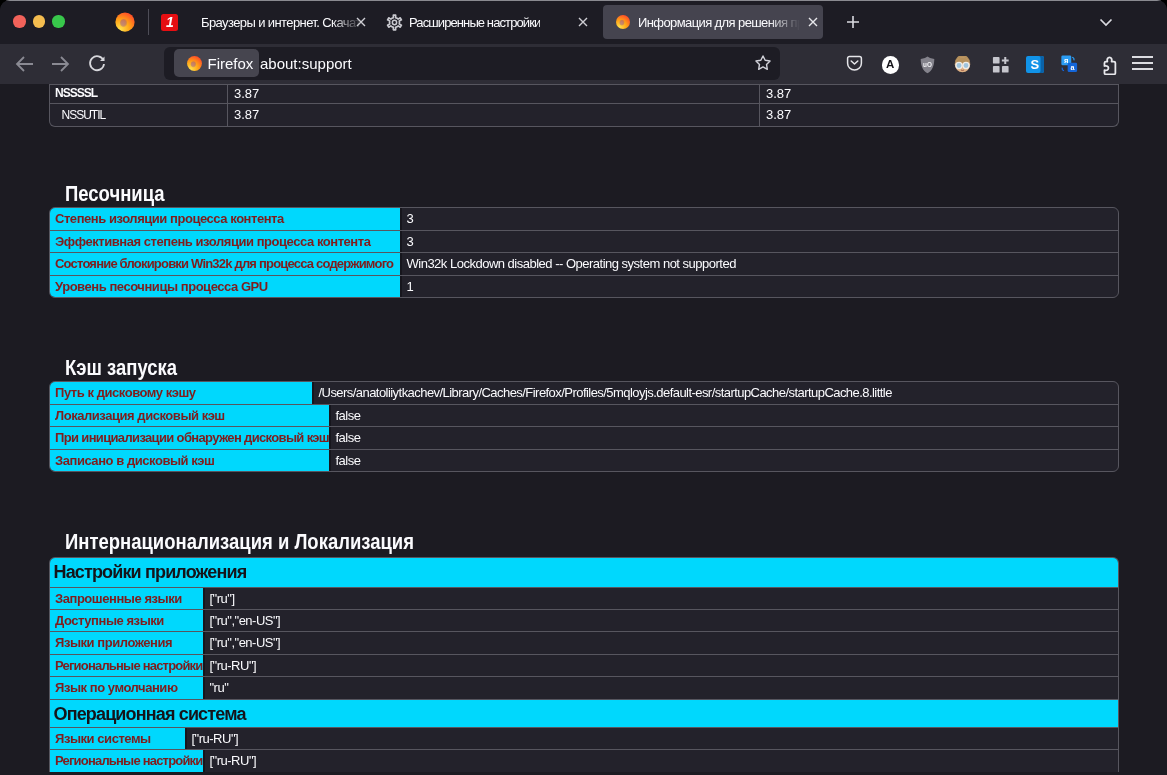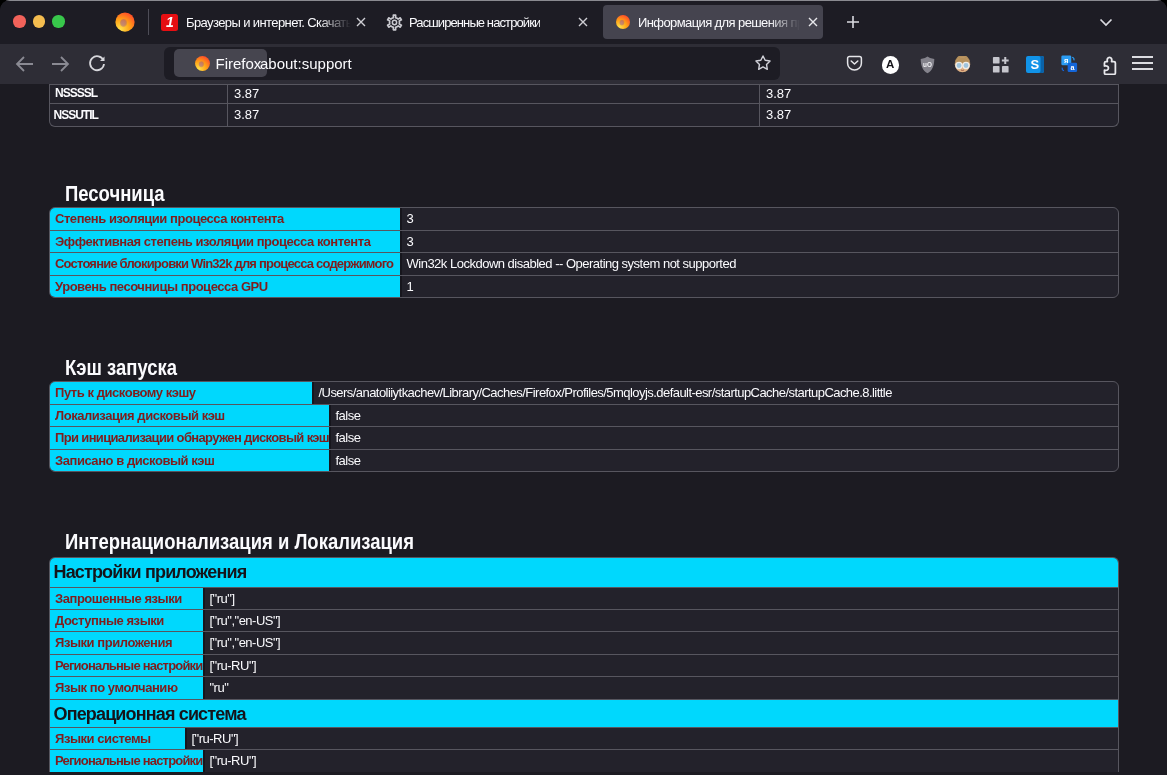--- a/index.html
+++ b/index.html
@@ -8,21 +8,21 @@
 .tabbar{position:absolute;top:0;left:0;right:0;height:44px;background:#1d1c24;z-index:30}
 .navbar{position:absolute;top:44px;left:0;right:0;height:39.5px;background:#2e2d36;z-index:30}
 .dot{position:absolute;width:12.4px;height:12.4px;border-radius:50%;top:15.3px}
 .sep{position:absolute;left:148px;top:9px;width:1px;height:26px;background:#4e4d57}
 .tab{position:absolute;top:0;height:44px;display:flex;align-items:center;color:#fbfbfe;font-size:13px;letter-spacing:-0.6px}
 .tabttl{white-space:nowrap;overflow:hidden}
 .atab{position:absolute;left:603px;top:5px;width:220px;height:34px;background:#45444f;border-radius:4px;display:flex;align-items:center;color:#fbfbfe;font-size:13px;letter-spacing:-0.6px}
 .fade{-webkit-mask-image:linear-gradient(90deg,#000 78%,transparent 97%);mask-image:linear-gradient(90deg,#000 78%,transparent 97%)}
 
 .urlbar{position:absolute;left:164px;top:2.5px;width:615.5px;height:33px;background:#1d1c24;border-radius:6px}
-.chiclet{position:absolute;left:9.5px;top:2.5px;height:28px;background:#46454f;border-radius:5px;display:flex;align-items:center;padding:0 6px 0 20px;color:#fbfbfe;font-size:15px}
+.chiclet{position:absolute;left:9.5px;top:2.5px;height:28px;background:#46454f;border-radius:5px;display:flex;align-items:center;padding:0 6px 0 12px;color:#fbfbfe;font-size:15px}
 .urltext{position:absolute;left:96px;top:0;line-height:33px;color:#fbfbfe;font-size:15px}
 
 .content{position:absolute;top:80px;left:0;right:0;bottom:0;background:#1c1b22;z-index:1}
 h1{position:absolute;margin:16px;color:#fbfbfe;font-size:22px;font-weight:700;left:48.5px;white-space:nowrap}
 h1 span{display:inline-block;transform:scaleX(0.84);transform-origin:0 50%}
 .tbl{position:absolute;left:48.5px;width:1070px;background:#23222b;border:1px solid #57565f;border-radius:6px;overflow:hidden}
 .r{position:relative;height:22.4px;border-top:1px solid #57565f;display:flex}
 .r:first-child{border-top:none}
 .th{background:#00d8fd;color:#7f1d1d;font-weight:700;font-size:13px;letter-spacing:-0.45px;line-height:22.4px;padding-left:5.5px;white-space:nowrap;border-right:2px solid #17161d;flex:none}
 .td{color:#fbfbfe;font-size:13px;letter-spacing:-0.5px;line-height:22.4px;padding-left:5px;white-space:nowrap;flex:1}
@@ -33,21 +33,21 @@
 <div class="content">
 
   <div id="t0" style="position:absolute;left:48.5px;top:0;width:1070px;height:46.6px;background:#23222b;border:1px solid #57565f;border-top:none;border-radius:0 0 6px 6px;overflow:hidden">
     <div style="position:absolute;left:0;right:0;top:3.9px;height:1px;background:#57565f"></div>
     <div style="position:absolute;left:0;right:0;top:23.2px;height:1px;background:#57565f"></div>
     <div style="position:absolute;left:177.5px;top:0;bottom:0;width:1px;background:#57565f"></div>
     <div style="position:absolute;left:709.5px;top:0;bottom:0;width:1px;background:#57565f"></div>
     <div style="position:absolute;left:5.5px;top:4.2px;height:19px;line-height:19px;color:#fbfbfe;font-weight:700;font-size:12px;letter-spacing:-1px">NSSSSL</div>
     <div style="position:absolute;left:184.5px;top:4.2px;height:19px;line-height:19px;color:#fbfbfe;font-size:13px">3.87</div>
     <div style="position:absolute;left:716.5px;top:4.2px;height:19px;line-height:19px;color:#fbfbfe;font-size:13px">3.87</div>
-    <div style="position:absolute;left:4px;top:24.2px;height:22px;line-height:22px;color:#fbfbfe;font-weight:700;font-size:12px;letter-spacing:-1px">NSSUTIL</div>
+    <div style="position:absolute;left:12px;top:24.2px;height:22px;line-height:22px;color:#fbfbfe;font-weight:400;font-size:12px;letter-spacing:-1px">NSSUTIL</div>
     <div style="position:absolute;left:184.5px;top:24.2px;height:22px;line-height:22px;color:#fbfbfe;font-size:13px">3.87</div>
     <div style="position:absolute;left:716.5px;top:24.2px;height:22px;line-height:22px;color:#fbfbfe;font-size:13px">3.87</div>
   </div>
   <h1 style="top:84.5px"><span>Песочница</span></h1>
   <div class="tbl" style="top:126.5px">
     <div class="r">
           <div class="th" style="width:352px">Степень изоляции процесса контента</div>
           <div class="td">3</div>
         </div>
     <div class="r">
@@ -136,21 +136,21 @@
               <stop offset="100%" stop-color="#722291" stop-opacity="0"></stop>
             </radialGradient>
 </defs>
 <circle cx="12" cy="12" r="10.5" fill="url(#fg122)"></circle>
 <ellipse cx="10.5" cy="13.2" rx="3.9" ry="4.4" fill="url(#fg222)" opacity="0.45"></ellipse>
 </svg>
       </div>
   <div class="sep"></div>
   <div class="tab" style="left:161px;width:207px">
     <div style="width:17px;height:17px;background:#e60e12;border-radius:2.5px;color:#fff;font-weight:700;font-size:14px;text-align:center;line-height:17px;flex:none;font-style:italic">1</div>
-    <div class="tabttl fade" style="margin-left:8px;width:170px">Браузеры и интернет. Скачать</div>
+    <div class="tabttl fade" style="margin-left:23px;width:170px">Браузеры и интернет. Скачать</div>
   </div>
   <svg style="position:absolute;left:355px;top:16px" width="12" height="12" viewBox="0 0 12 12">
         <path d="M2 2 L10 10 M10 2 L2 10" stroke="#cfcfd4" stroke-width="1.4"></path>
       </svg>
   <div id="gear" style="position:absolute;left:385px;top:12.5px">
         <svg width="19" height="19" viewBox="0 0 24 24">
           <path d="M8.85 6.54 L 10.58 5.86 L 10.53 2.72 L 13.47 2.72 L 13.42 5.86 L 15.15 6.54 L 15.15 6.54 L 16.61 7.70 L 19.31 6.08 L 20.78 8.63 L 18.02 10.16 L 18.30 12.00 L 18.30 12.00 L 18.02 13.84 L 20.78 15.37 L 19.31 17.92 L 16.61 16.30 L 15.15 17.46 L 15.15 17.46 L 13.42 18.14 L 13.47 21.28 L 10.53 21.28 L 10.58 18.14 L 8.85 17.46 L 8.85 17.46 L 7.39 16.30 L 4.69 17.92 L 3.22 15.37 L 5.98 13.84 L 5.70 12.00 L 5.70 12.00 L 5.98 10.16 L 3.22 8.63 L 4.69 6.08 L 7.39 7.70 L 8.85 6.54 Z" fill="none" stroke="#c9c9cf" stroke-width="2.1" stroke-linejoin="round"></path>
           <circle cx="12" cy="12" r="2.7" fill="none" stroke="#c9c9cf" stroke-width="1.9"></circle>
         </svg>
       </div>

